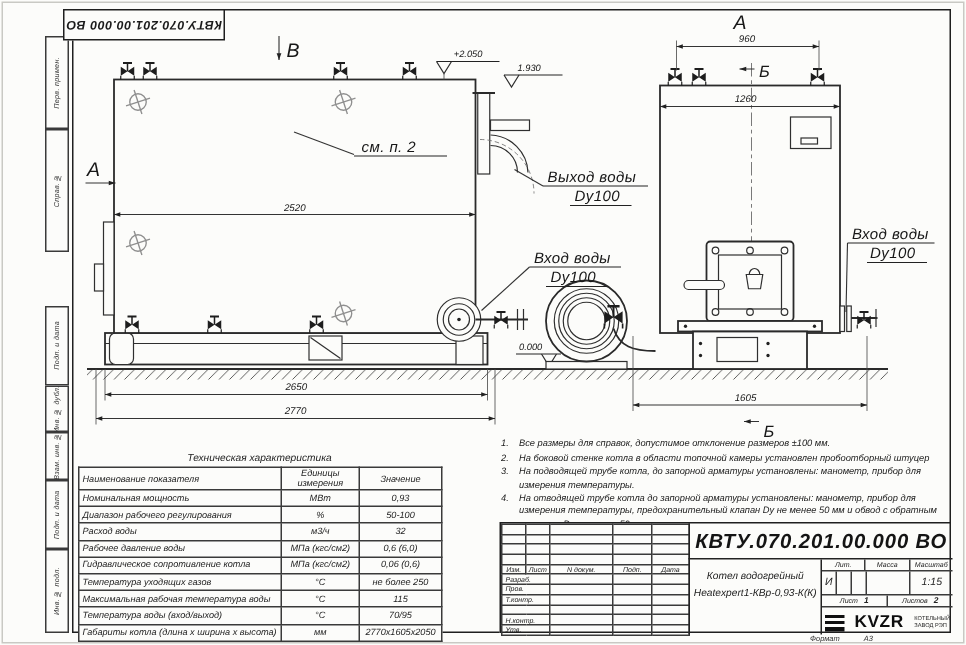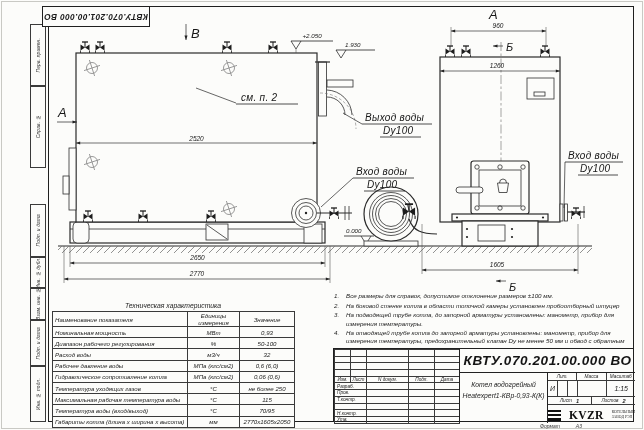--- a/index.html
+++ b/index.html
@@ -74,21 +74,21 @@
   .lz-val .lit div{flex:1;border-right:0.8px solid #3a3a3a;display:flex;align-items:center;
                    justify-content:center;font-size:7px;}
   .lz-val .lit div:last-child{border-right:none;}
   .lz-val .mass{width:28px;border-right:0.8px solid #3a3a3a;}
   .lz-val .scale{flex:1;display:flex;align-items:center;justify-content:center;font-size:7px;}
   .lz-sh{display:flex;height:7px;border-bottom:0.8px solid #3a3a3a;font-size:4.7px;}
   .lz-sh div{flex:1;display:flex;align-items:center;justify-content:center;gap:4px;
              border-right:0.8px solid #3a3a3a;}
   .lz-sh div:last-child{border-right:none;}
   .lz-sh b{font-size:5.6px;font-weight:bold;}
-  .lz-co{height:20px;display:flex;align-items:center;justify-content:space-between;gap:7px;font-family:Liberation Serif, serif;}
+  .lz-co{height:20px;display:flex;align-items:center;justify-content:center;gap:7px;}
   .logo-mark{width:13px;height:11px;display:flex;flex-direction:column;justify-content:space-between;}
   .logo-mark i{display:block;height:2.6px;background:#101010;}
   .logo-text{font-size:11.5px;font-weight:900;font-style:normal;color:#0d0d0d;letter-spacing:.4px;}
   .logo-sub{display:flex;flex-direction:column;font-size:3.8px;font-style:normal;color:#2a2a2a;
             line-height:1.25;}
   .fmt{position:absolute;left:540px;top:422.5px;display:flex;gap:16px;font-size:5px;
        font-style:italic;color:#333;}
 </style>
 </head>
 <body>

